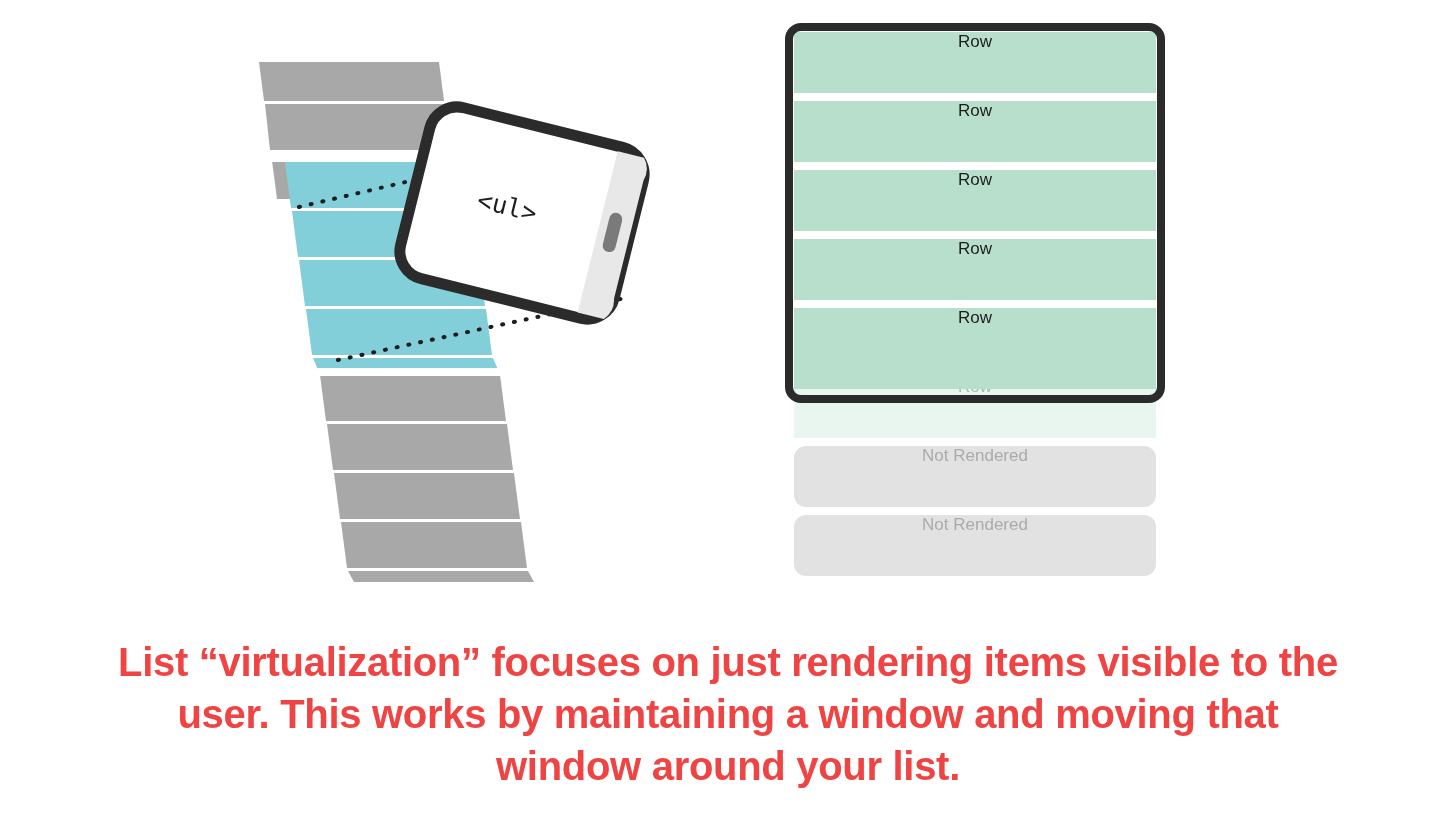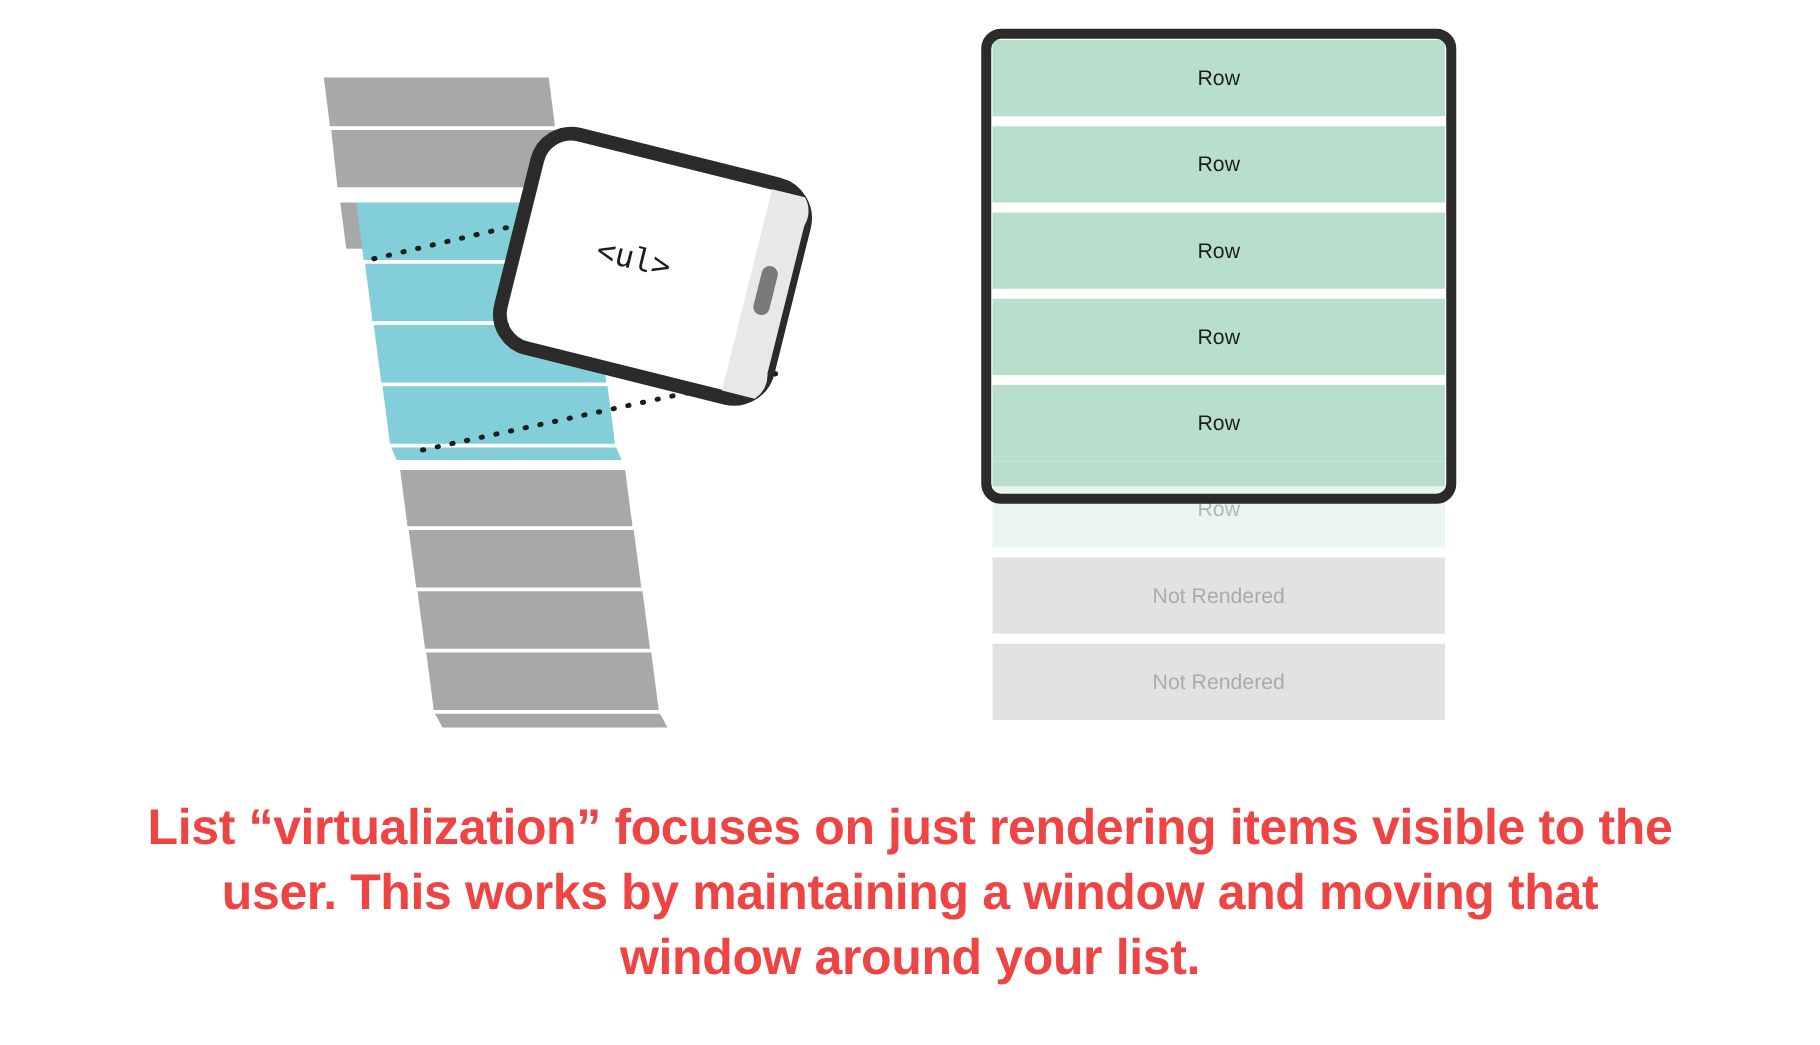--- a/index.html
+++ b/index.html
@@ -70,21 +70,20 @@
     left: 0;
     top: 0;
     width: 362px;
   }
   .list-row {
     position: relative;
     width: 362px;
     height: 61px;
     margin-bottom: 8px;
     display: flex;
-    align-items: center;
     justify-content: center;
     font-size: 17px;
     box-sizing: border-box;
   }
   .list-row.rendered {
     background: #b8dfcc;
     color: #1d1d1d;
   }
   .list-row.clipped {
     background: #e9f5ef;
@@ -95,20 +94,21 @@
     position: absolute;
     left: 0;
     top: -8px;
     width: 362px;
     height: 20px;
     background: #b8dfcc;
   }
   .list-row.not-rendered {
     background: #e2e2e2;
     color: #ababab;
+    border-radius: 12px;
   }
 
   .viewport-frame {
     position: absolute;
     left: -9px;
     top: -9px;
     width: 380px;
     height: 380px;
     border: 8px solid #2b2b2b;
     border-radius: 16px;

